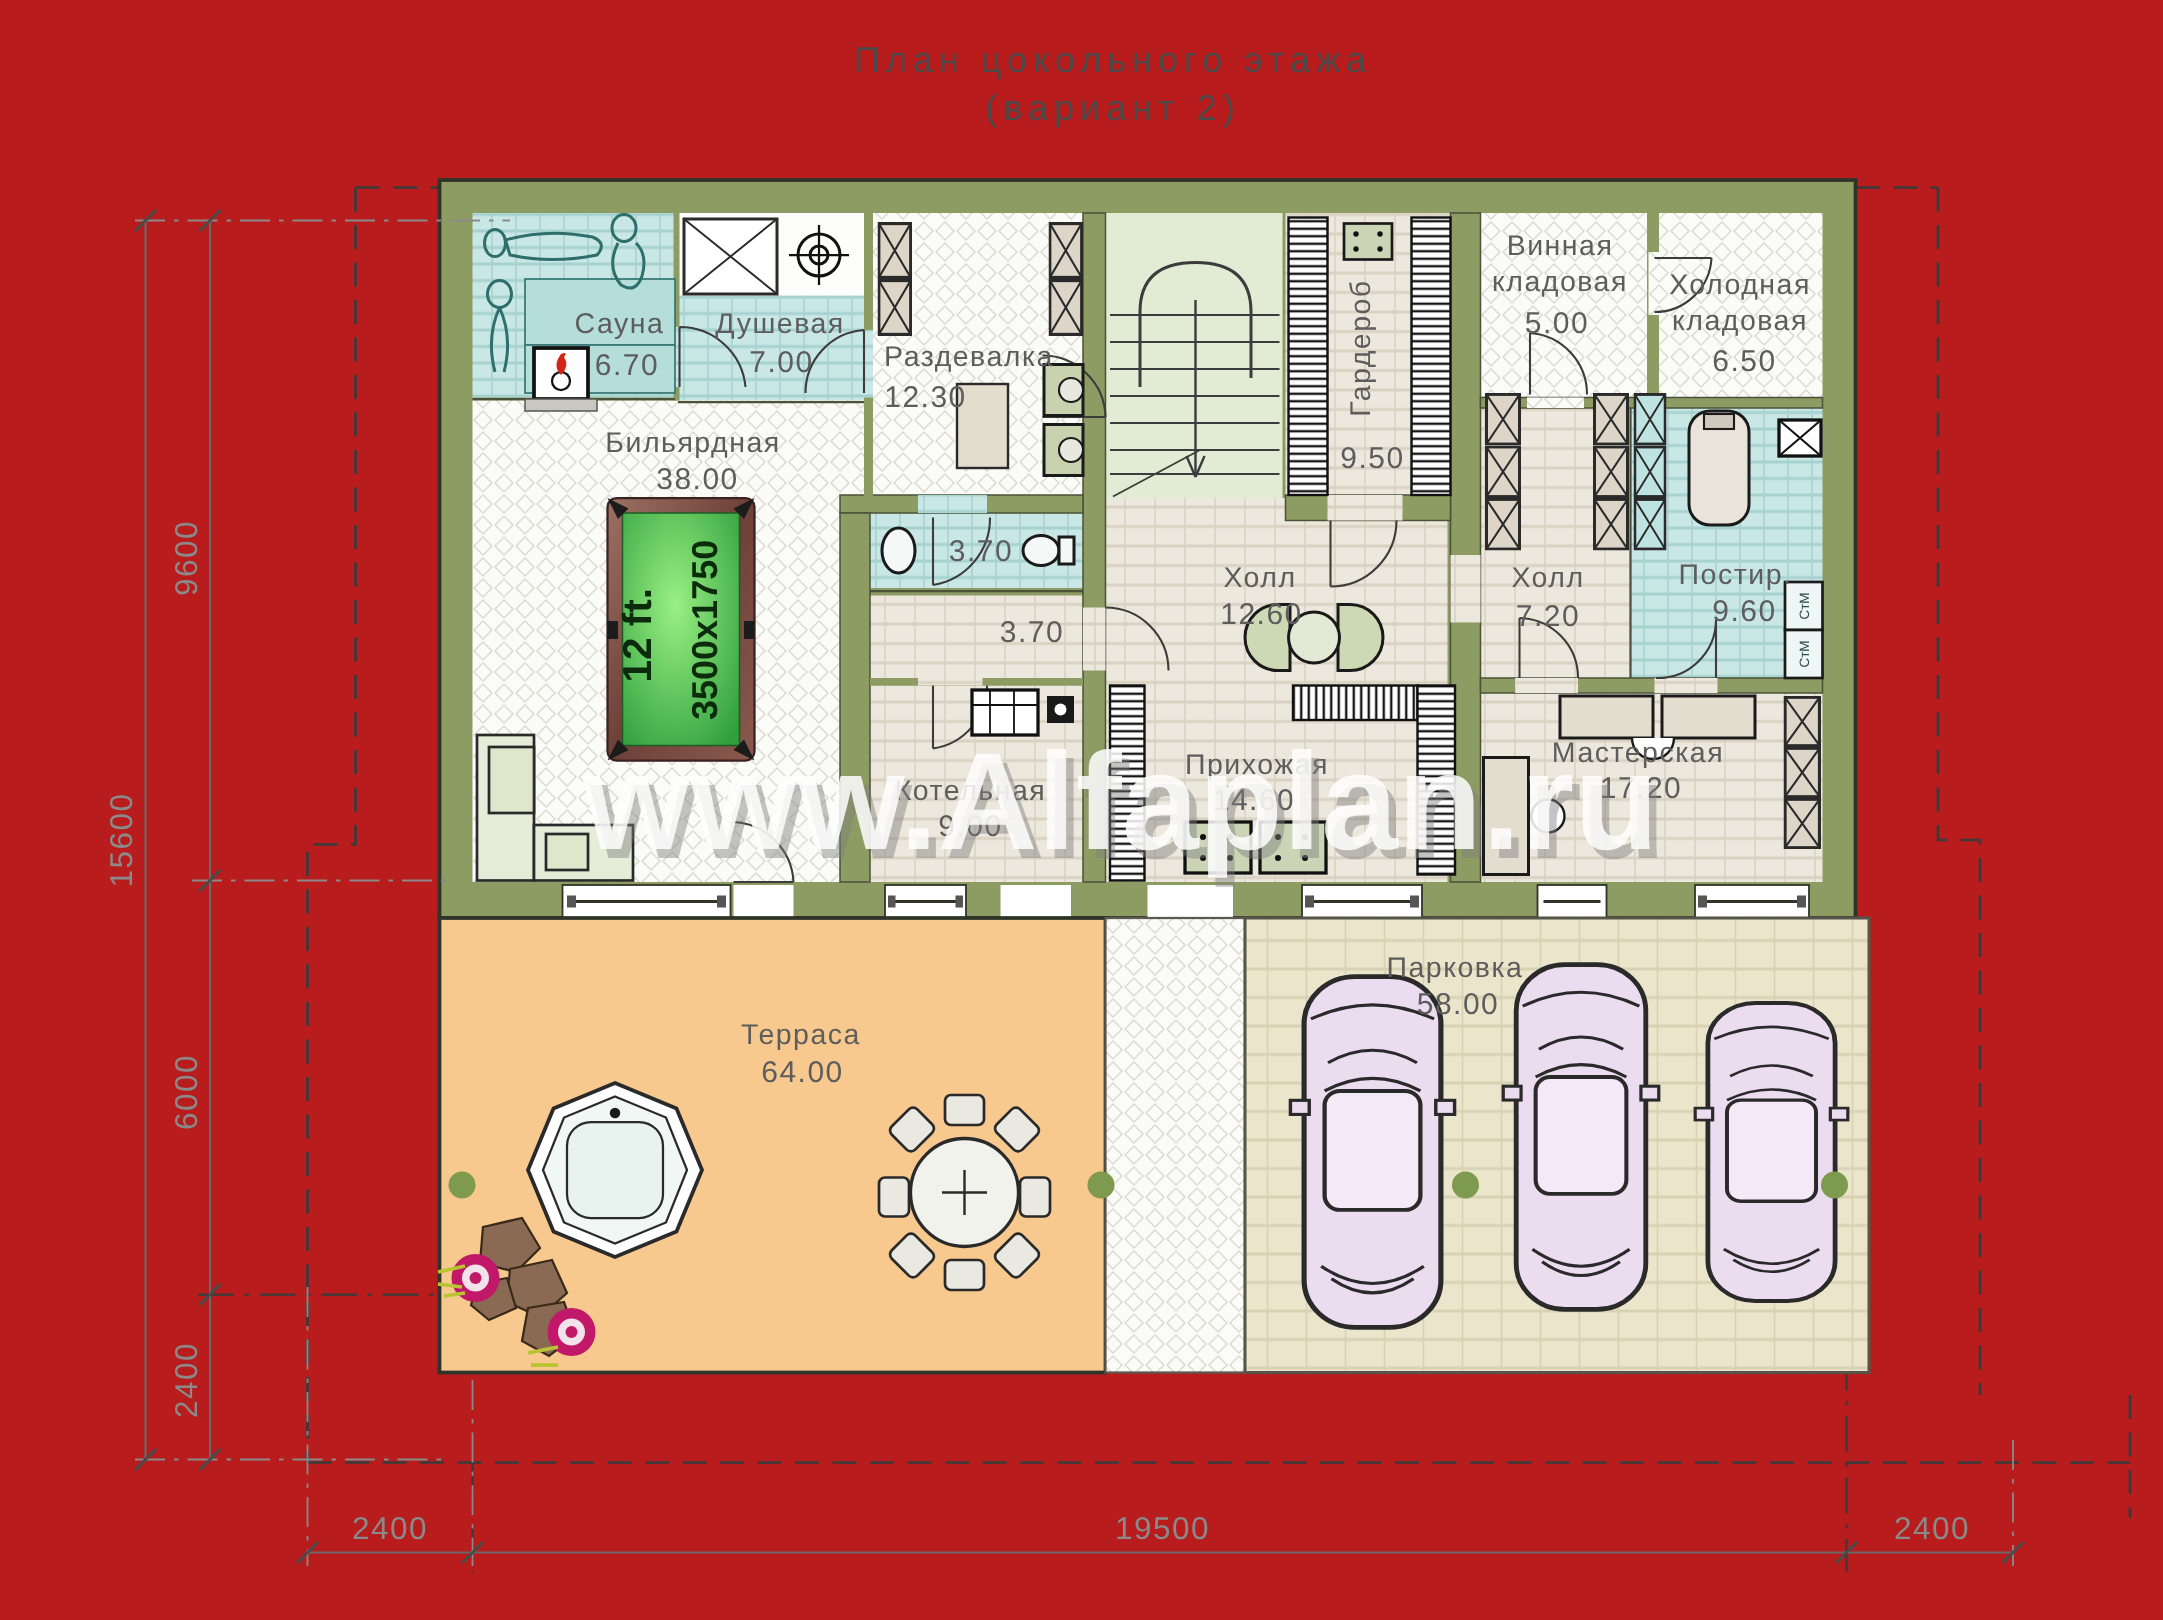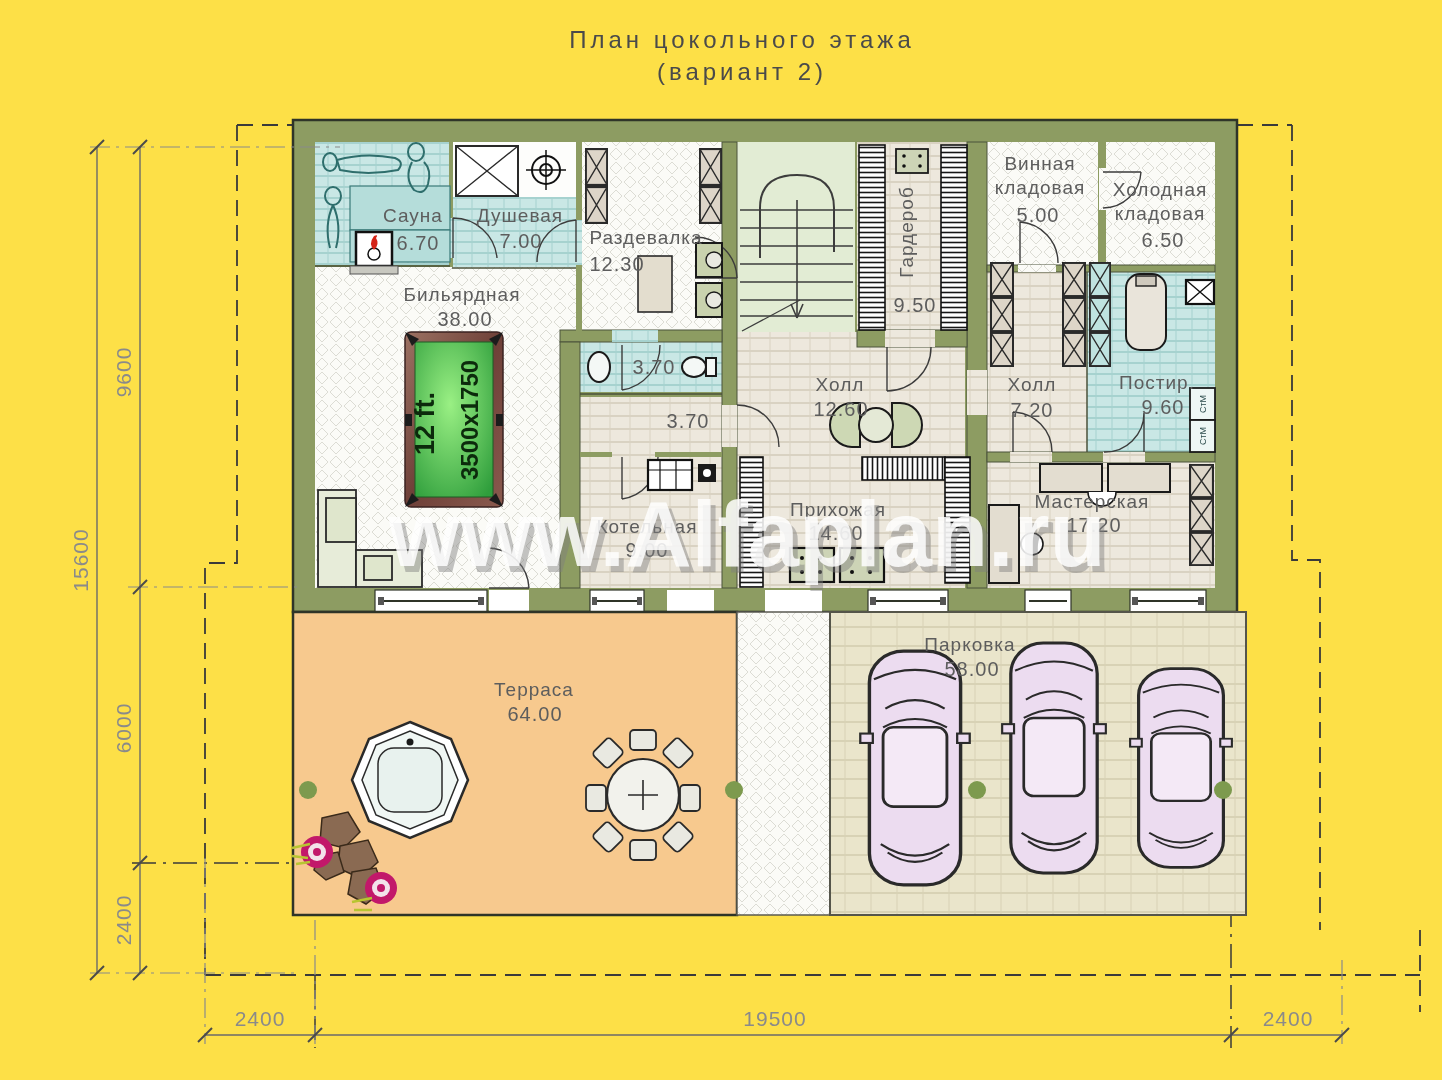--- a/index.html
+++ b/index.html
@@ -1,16 +1,16 @@
 <!DOCTYPE html>
 <html><head>
 <meta charset="utf-8">
 <style>
   html,body{margin:0;padding:0;background:#ffffff;}
-  .page{position:relative;width:1442px;height:1080px;background:#fde047;overflow:hidden;
+  .page{position:relative;width:1442px;height:1080px;background:#b91c1c;overflow:hidden;
         font-family:"Liberation Sans", sans-serif;}
   svg{display:block;}
   text{font-family:"Liberation Sans", sans-serif;}
   .room-label{fill:#5d5d5d;font-size:19px;letter-spacing:1px;}
   .room-area{fill:#5d5d5d;font-size:20px;letter-spacing:1px;}
   .dim-label{fill:#8a8a8a;font-size:21px;letter-spacing:1px;}
   .title-text{fill:#4a4a4a;font-size:24px;letter-spacing:4px;}
   .stm-label{fill:#2a4a4a;font-size:9px;}
   .bt-label{fill:#0c2a0c;font-weight:bold;}
   .wm-main{fill:#ffffff;opacity:0.85;font-weight:bold;font-size:92px;}

